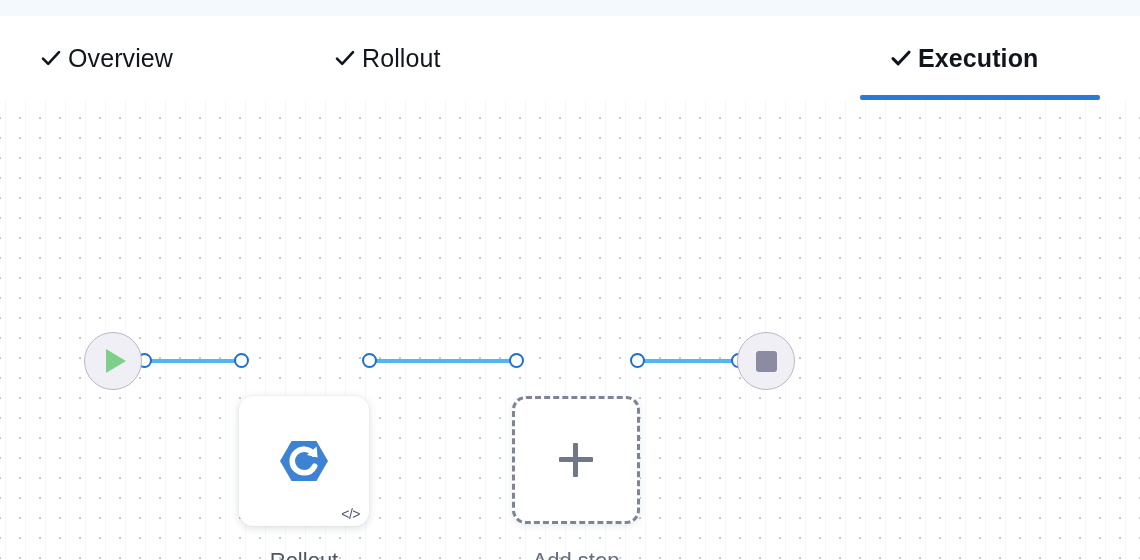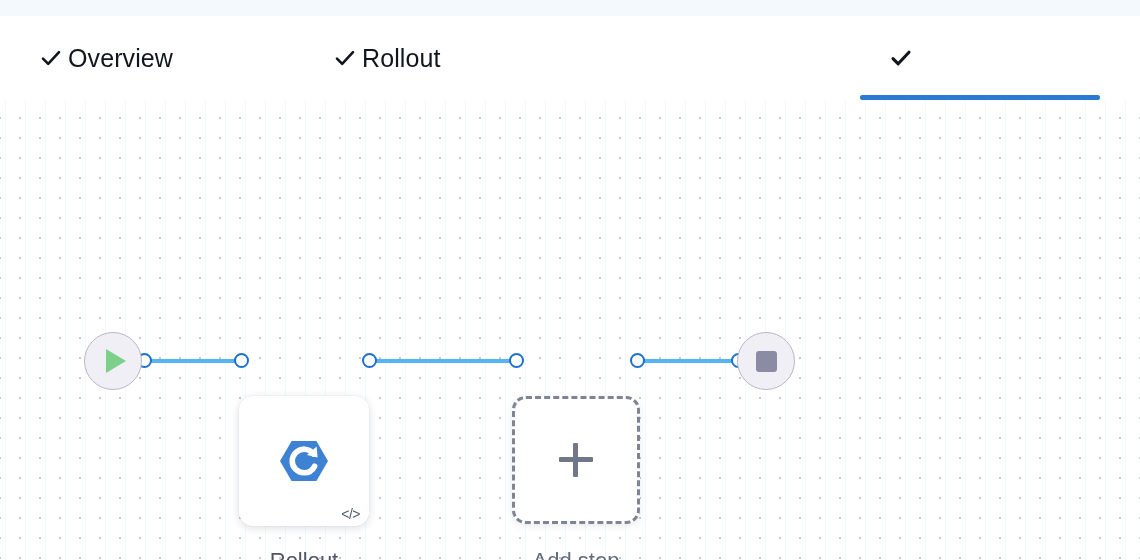--- a/index.html
+++ b/index.html
@@ -240,20 +240,21 @@
       <span class="tlabel">Rollout</span>
     </div>
 
 
     <div class="tab is-active" id="tab3" style="left: 888px;">
       <span class="tick">
         <svg viewBox="0 0 22 22">
             <path d="M3 11.6 L8.2 16.8 L19 5.2" fill="none" stroke="currentColor" stroke-width="3.1" stroke-linecap="round" stroke-linejoin="round"></path>
           </svg>
       </span>
+      <span class="tlabel">Execution</span>
     </div>
 
     <div class="tab-underline" id="tabUnderline" style="left: 860px; width: 240px;"></div>
   </div>
 
   <div class="canvas">
 
     <div class="wires">
       <div class="wire" id="wire0" style="left: 142px; width: 100px;"></div>
       <div class="wire" id="wire1" style="left: 369px; width: 148px;"></div>

